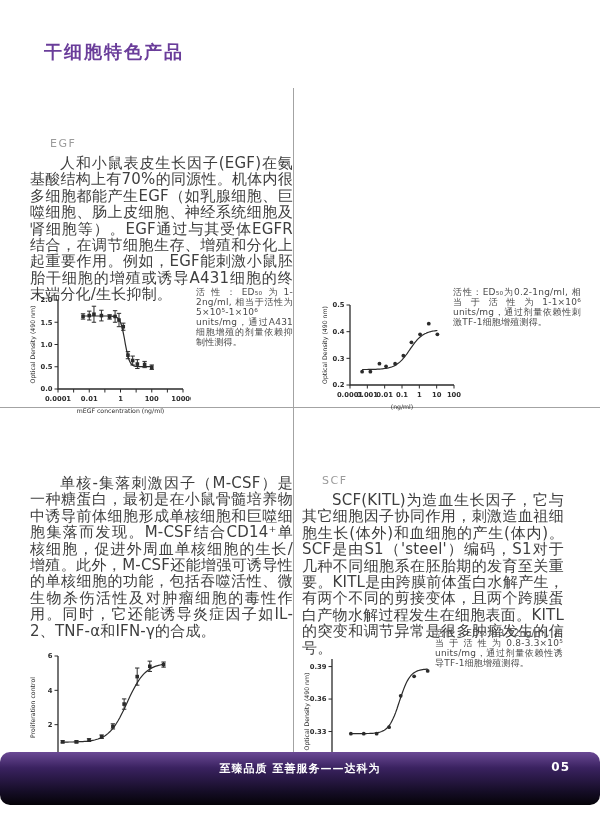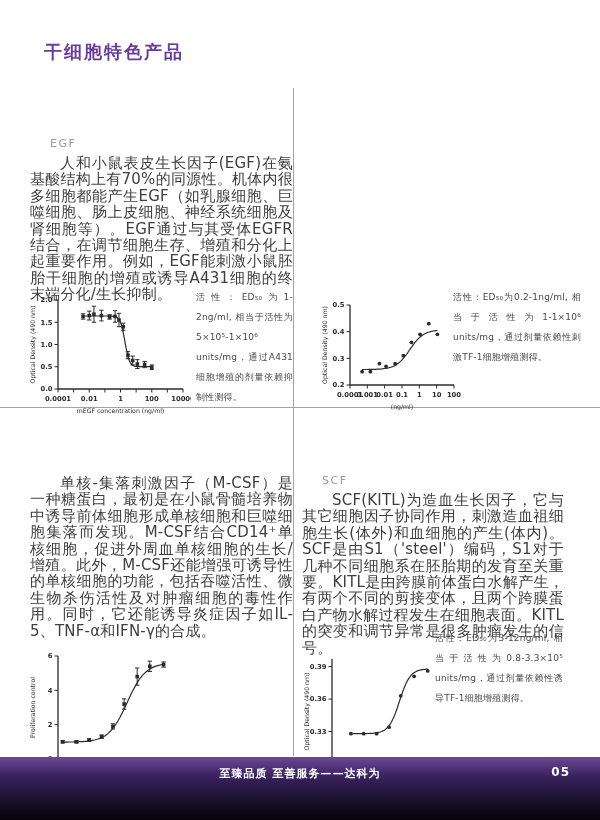--- a/index.html
+++ b/index.html
@@ -33,32 +33,33 @@
     font-size:15px; line-height:16.4px; color:#3e3e3e;
     text-align:justify; text-indent:2em; letter-spacing:0.2px;
   }
   .chart { position:absolute; }
   .q1 .chart { left:-2px; top:158px; width:163px; height:122px; }
   .q2 .chart { left:0px;  top:163px; width:142px; height:113px; }
   .q3 .chart { left:-2px; top:177px; width:170px; height:136px; }
   .q4 .chart { left:0px;  top:180px; width:146px; height:138px; }
 
   .activity {
-    position:absolute; font-size:9px; line-height:20px;
+    position:absolute; font-size:9px; line-height:10px;
     color:#4a4a4a; text-align:justify; letter-spacing:0.2px;
   }
   .q1 .activity { left:166px; top:152px; width:97px; }
   .q2 .activity { left:133px; top:152px; width:128px; }
   .q3 .activity { left:143px; top:156px; width:120px; }
   .q4 .activity { left:133px; top:156px; width:128px; }
 
   .footer {
-    position:absolute; left:0; bottom:0; width:600px; height:63px;
+    position:absolute; left:0; bottom:15px; width:600px; height:53px;
     background:linear-gradient(180deg, #6b4a95 0%, #3a2260 30%, #150d26 75%, #050308 100%);
     color:#ffffff;
+    border-radius:10px;
   }
   .footer .slogan {
     position:absolute; left:0; right:0; top:9px; text-align:center;
     font-size:11px; font-weight:bold; letter-spacing:1px;
   }
   .footer .pagenum {
     position:absolute; right:30px; top:8px;
     font-size:12px; font-weight:bold; letter-spacing:1px;
   }
 </style>
@@ -194,21 +195,21 @@
       <circle cx="100.05080654274258" cy="36.33333333333333" r="1.9" fill="#2b2b2b"></circle>
       <circle cx="108.76384610207144" cy="25.66666666666667" r="1.9" fill="#2b2b2b"></circle>
       <circle cx="117.3841398760759" cy="36.33333333333333" r="1.9" fill="#2b2b2b"></circle>
       <text x="82" y="111" font-size="6.2" text-anchor="middle" fill="#2b2b2b">(ng/ml)</text>
       <text x="6.5" y="47" font-size="6.2" text-anchor="middle" fill="#2b2b2b" transform="rotate(-90 6.5 47)">Optical Density (490 nm)</text>
     </svg>
   <div class="activity">活性：ED₅₀为0.2-1ng/ml, 相当于活性为1-1×10⁶ units/mg，通过剂量依赖性刺激TF-1细胞增殖测得。</div>
 </section>
 
 <section class="quad q3">
-  <p>单核-集落刺激因子（M-CSF）是一种糖蛋白，最初是在小鼠骨髓培养物中诱导前体细胞形成单核细胞和巨噬细胞集落而发现。M-CSF结合CD14⁺单核细胞，促进外周血单核细胞的生长/增殖。此外，M-CSF还能增强可诱导性的单核细胞的功能，包括吞噬活性、微生物杀伤活性及对肿瘤细胞的毒性作用。同时，它还能诱导炎症因子如IL-5、TNF-α和IFN-γ的合成。</p>
+  <p>单核-集落刺激因子（M-CSF）是一种糖蛋白，最初是在小鼠骨髓培养物中诱导前体细胞形成单核细胞和巨噬细胞集落而发现。M-CSF结合CD14⁺单核细胞，促进外周血单核细胞的生长/增殖。此外，M-CSF还能增强可诱导性的单核细胞的功能，包括吞噬活性、微生物杀伤活性及对肿瘤细胞的毒性作用。同时，它还能诱导炎症因子如IL-2、TNF-α和IFN-γ的合成。</p>
   <svg class="chart" viewBox="0 0 170 136">
       <path d="M 30 7 L 30 110 L 162 110" fill="none" stroke="#2b2b2b" stroke-width="1.3"></path>
       <line x1="26.5" y1="110" x2="30" y2="110" stroke="#2b2b2b" stroke-width="1"></line>
       <text x="24.5" y="112.3" font-size="6.8" font-weight="bold" text-anchor="end" fill="#2b2b2b">0</text>
       <line x1="26.5" y1="75.66666666666667" x2="30" y2="75.66666666666667" stroke="#2b2b2b" stroke-width="1"></line>
       <text x="24.5" y="77.96666666666667" font-size="6.8" font-weight="bold" text-anchor="end" fill="#2b2b2b">2</text>
       <line x1="26.5" y1="41.33333333333334" x2="30" y2="41.33333333333334" stroke="#2b2b2b" stroke-width="1"></line>
       <text x="24.5" y="43.63333333333334" font-size="6.8" font-weight="bold" text-anchor="end" fill="#2b2b2b">4</text>
       <line x1="26.5" y1="7" x2="30" y2="7" stroke="#2b2b2b" stroke-width="1"></line>
       <text x="24.5" y="9.3" font-size="6.8" font-weight="bold" text-anchor="end" fill="#2b2b2b">6</text>

